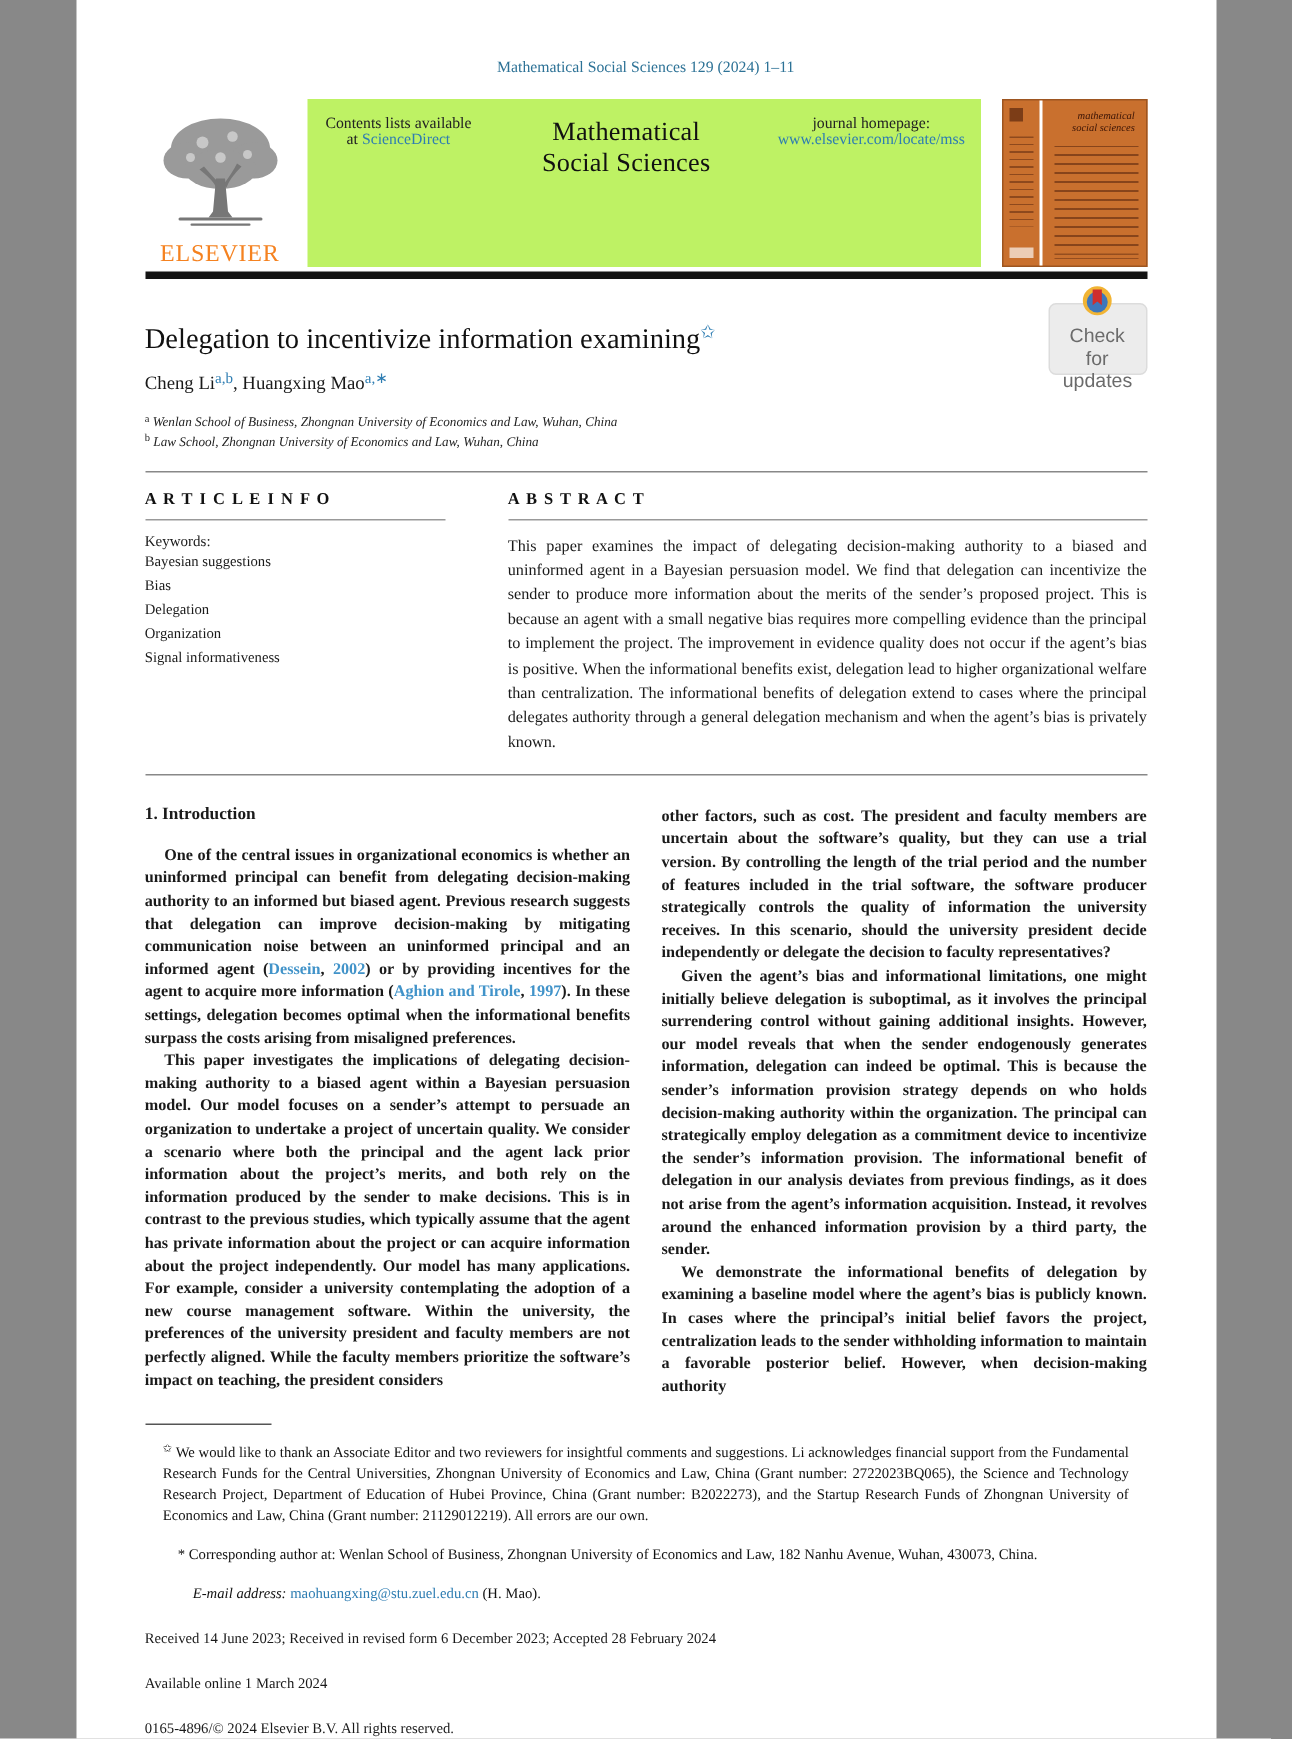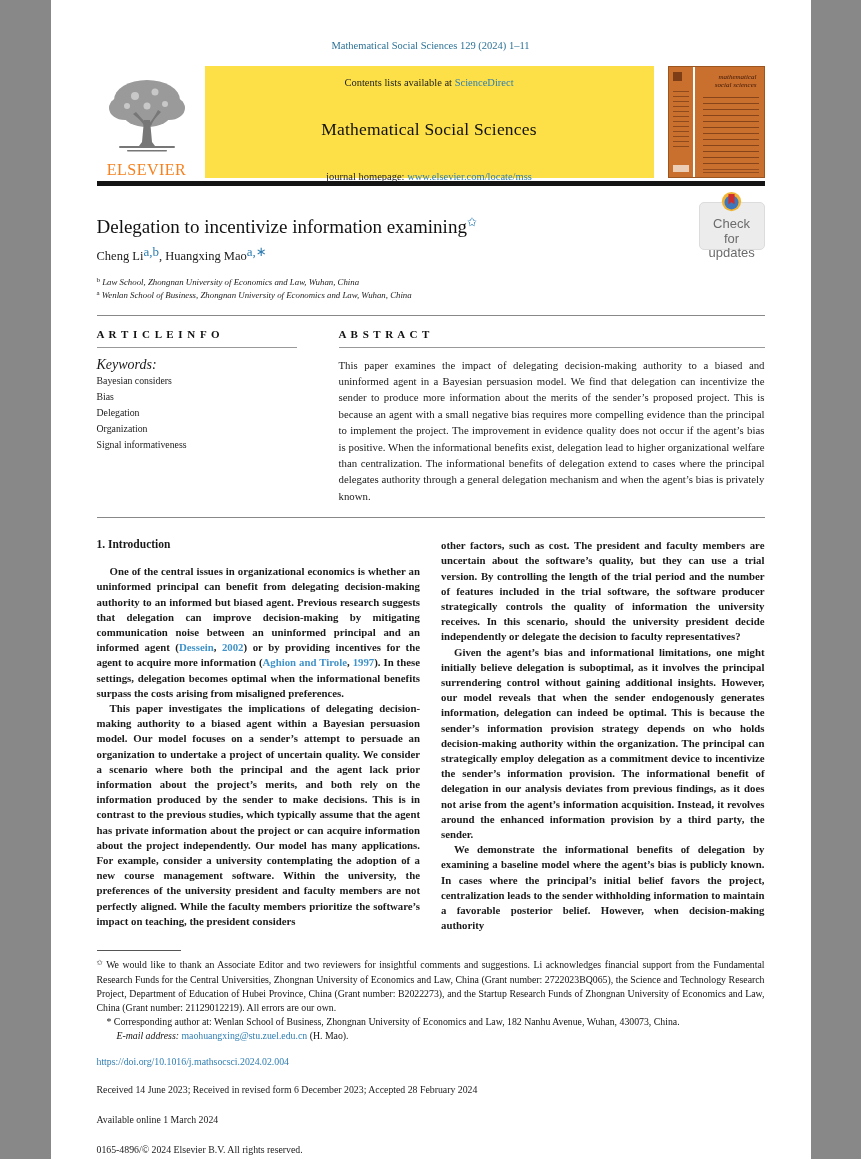--- a/index.html
+++ b/index.html
@@ -12,21 +12,21 @@
     width:760px;height:1159px;background:#fff;margin:0 auto;position:relative;
     font-family:"Liberation Serif", serif;color:#1a1a1a;overflow:hidden;
     padding:40px 46px 0 46px;
   }
   
   .citation{text-align:center;font-size:10.5px;color:var(--teal);}
   
   .masthead{display:flex;margin-top:15px;height:112px;}
   .logo-box{width:100px;margin-right:8px;display:flex;flex-direction:column;align-items:center;justify-content:flex-end;}
   .els-word{color:var(--els-orange);font-size:16px;letter-spacing:.5px;line-height:1;margin-top:0;}
-  .center-box{flex:1;background:#fde047;margin-right:14px;display:flex;flex-direction:column;justify-content:space-between;text-align:center;padding:11px 8px 12px 8px;gap:31px;}
+  .center-box{flex:1;background:#bef264;margin-right:14px;display:flex;justify-content:space-between;text-align:center;padding:11px 8px 12px 8px;gap:31px;}
   .contents-line{font-size:10.5px;color:#222;}
   .contents-line .sd{color:var(--link);}
   .journal-title{font-size:17.5px;color:#111;letter-spacing:.2px;}
   .homepage-line{font-size:10.5px;color:#222;}
   .homepage-line .url{color:var(--link);}
   
   .cover{width:97px;background:var(--cover-orange);position:relative;border:1px solid #9d5520;}
   .cover-left{position:absolute;left:0;top:0;bottom:0;width:26px;border-right:2px solid #fff;}
   .cover-logo-sq{position:absolute;left:4px;top:5px;width:9px;height:9px;background:rgba(60,20,5,.55);}
   .cover-lines-left{position:absolute;left:4px;top:24px;right:4px;height:60px;
@@ -41,47 +41,47 @@
   
   .black-bar{height:5px;background:var(--bar);margin-top:3px;}
   
   .title-block{position:relative;padding-top:30px;}
   .badge{position:absolute;right:0;top:16px;width:66px;height:48px;background:#ececec;border:1px solid #dcdcdc;border-radius:5px;
     display:flex;flex-direction:column;align-items:center;justify-content:center;cursor:pointer;}
   .badge-text{font-family:"Liberation Sans",sans-serif;font-size:13px;color:#6b6b6b;text-align:center;line-height:1.15;width:46px;margin-top:1px;}
   .art-title{font-size:19px;font-weight:400;color:#111;}
   .art-title .mark{color:var(--link);font-size:12px;position:relative;top:-7px;}
   .authors{margin-top:10px;font-size:12.5px;}
-  .authors .sup{color:var(--link);font-size:13px;position:relative;top:-4px;}
+  .authors .sup{color:var(--link);font-size:10px;position:relative;top:-4px;}
   .affils{margin-top:12px;font-size:8.8px;font-style:italic;color:#222;line-height:1.45;}
   .affils .sup{font-size:7px;position:relative;top:-3px;font-style:normal;}
   hr.rule{border:none;border-top:1px solid #888;margin-top:13px;}
   
   .info-grid{display:flex;margin-top:12px;}
   .info-col{width:200px;margin-right:42px;flex-shrink:0;}
   .abs-col{flex:1;}
   .sec-head{font-size:11px;font-weight:600;letter-spacing:1px;color:#111;}
   .head-rule{border:none;border-top:1px solid #999;margin:7px 0 9px 0;}
-  .kw-label{font-size:14px;font-style:italic;}
+  .kw-label{font-size:10px;}
   .kw-item{display:block;font-size:9.8px;line-height:16px;}
   .abs-text{font-size:10.8px;line-height:1.52;text-align:justify;}
   hr.section-end{border:none;border-top:1px solid #888;margin-top:13px;}
   
   .columns{display:flex;margin-top:20px;}
   .col{width:374px;}
   .col.left{margin-right:21px;}
   .body-h{font-size:11.5px;font-weight:700;margin-bottom:14px;}
   .col p{font-size:10.8px;line-height:15.2px;text-align:justify;text-indent:13px;font-weight:bold;}
   .col p.noindent{text-indent:0;}
   .reflink{color:var(--reflink);cursor:pointer;}
   
   .fn-rule{border:none;border-top:1px solid #555;width:84px;margin:17px 0 7px 0;}
   .fnotes{font-size:9.8px;line-height:14px;text-align:justify;color:#111;}
   .fnotes .fnmark{font-size:7.5px;position:relative;top:-3px;}
-  .fnotes p{margin:0;}
+  .fnotes p{margin:12px;}
   .fn-corr{text-indent:10px;margin-top:1px;}
   .fn-email{text-indent:20px;}
   .fn-email .lbl{font-style:italic;}
   .fn-email .mail{color:var(--link);cursor:pointer;}
   .doi{display:block;font-size:9.8px;color:var(--link);margin-top:13px;cursor:pointer;}
   .meta{font-size:9.8px;line-height:15px;margin-top:15px;}
 </style>
 </head>
 <body>
 
@@ -156,33 +156,33 @@
       <div class="badge-text">Check for updates</div>
     </div>
 
     <h1 class="art-title"><span>Delegation to incentivize information examining</span><span class="mark">✩</span></h1>
 
     <div class="authors">
       <span>Cheng Li</span><span class="sup">a,b</span><span>, </span><span>Huangxing Mao</span><span class="sup">a,∗</span>
     </div>
 
     <div class="affils">
+      <div><span class="sup">a</span><span> Wenlan School of Business, Zhongnan University of Economics and Law, Wuhan, China</span></div>
       <div><span class="sup">b</span><span> Law School, Zhongnan University of Economics and Law, Wuhan, China</span></div>
-      <div><span class="sup">a</span><span> Wenlan School of Business, Zhongnan University of Economics and Law, Wuhan, China</span></div>
     </div>
   </div>
 
   <hr class="rule">
 
   <div class="info-grid">
     <div class="info-col">
       <div class="sec-head">A R T I C L E  I N F O</div>
       <hr class="head-rule">
       <div class="kw-label">Keywords:</div>
-      <span class="kw-item">Bayesian considers</span>
+      <span class="kw-item">Bayesian suggestions</span>
       <span class="kw-item">Bias</span>
       <span class="kw-item">Delegation</span>
       <span class="kw-item">Organization</span>
       <span class="kw-item">Signal informativeness</span>
     </div>
     <div class="abs-col">
       <div class="sec-head">A B S T R A C T</div>
       <hr class="head-rule">
       <div class="abs-text">This paper examines the impact of delegating decision-making authority to a biased and uninformed agent in a Bayesian persuasion model. We find that delegation can incentivize the sender to produce more information about the merits of the sender’s proposed project. This is because an agent with a small negative bias requires more compelling evidence than the principal to implement the project. The improvement in evidence quality does not occur if the agent’s bias is positive. When the informational benefits exist, delegation lead to higher organizational welfare than centralization. The informational benefits of delegation extend to cases where the principal delegates authority through a general delegation mechanism and when the agent’s bias is privately known.</div>
     </div>
@@ -203,18 +203,17 @@
     </div>
   </div>
 
   <hr class="fn-rule">
   <div class="fnotes">
     <p><span class="fnmark">✩</span><span> We would like to thank an Associate Editor and two reviewers for insightful comments and suggestions. Li acknowledges financial support from the Fundamental Research Funds for the Central Universities, Zhongnan University of Economics and Law, China (Grant number: 2722023BQ065), the Science and Technology Research Project, Department of Education of Hubei Province, China (Grant number: B2022273), and the Startup Research Funds of Zhongnan University of Economics and Law, China (Grant number: 21129012219). All errors are our own.</span></p>
     <p class="fn-corr"><span>*</span><span> Corresponding author at: Wenlan School of Business, Zhongnan University of Economics and Law, 182 Nanhu Avenue, Wuhan, 430073, China.</span></p>
     <p class="fn-email"><span class="lbl">E-mail address:</span> <span class="mail">maohuangxing@stu.zuel.edu.cn</span><span> (H. Mao).</span></p>
   </div>
 
-  <span class="doi">https://doi.org/10.1016/j.mathsocsci.2024.02.004</span>
   <div class="meta">Received 14 June 2023; Received in revised form 6 December 2023; Accepted 28 February 2024</div>
   <div class="meta">Available online 1 March 2024</div>
   <div class="meta">0165-4896/© 2024 Elsevier B.V. All rights reserved.</div>
 
 </div>
 
 </body></html>

